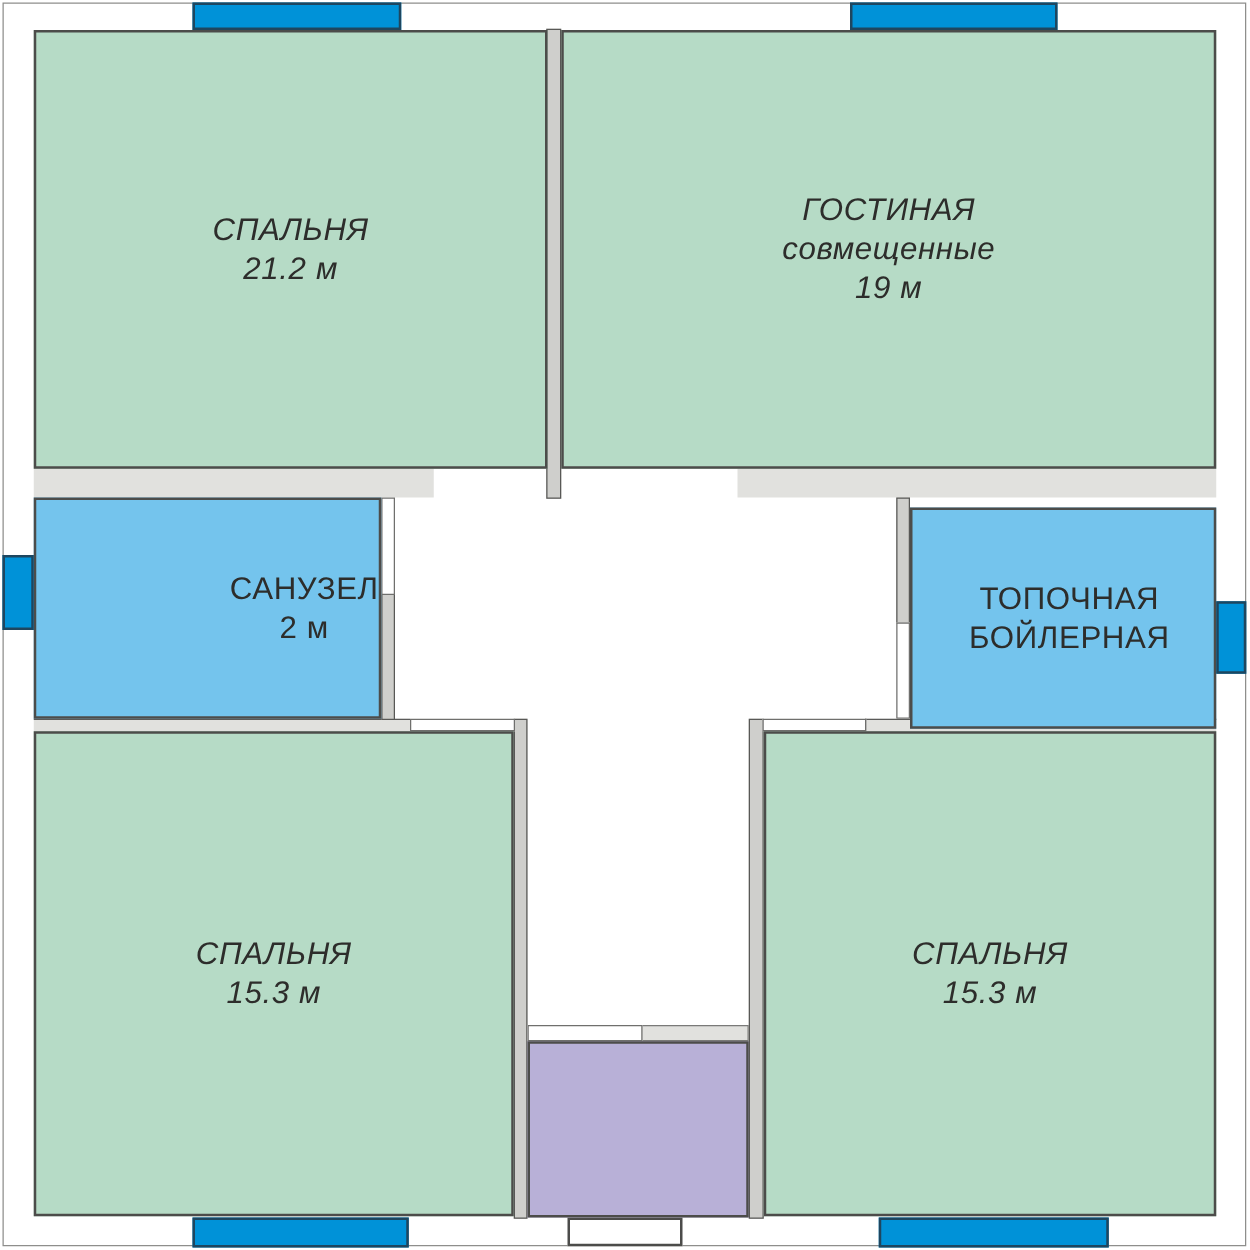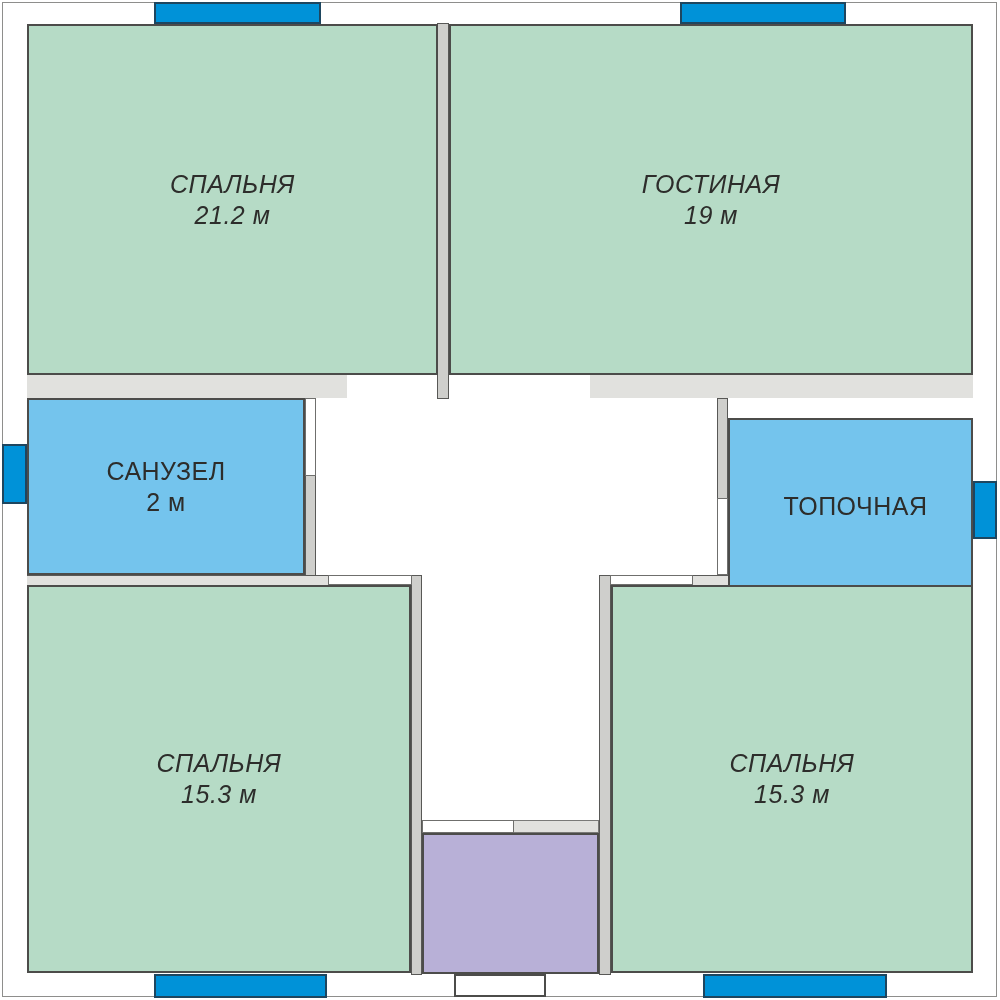--- a/index.html
+++ b/index.html
@@ -71,34 +71,36 @@
   <div class="abs room green" style="left:27px; top:24px; width:411px; height:351px;">
     <div class="label">
       <div>СПАЛЬНЯ</div>
       <div>21.2 м</div>
     </div>
   </div>
 
   <div class="abs room green" style="left:449px; top:24px; width:524px; height:351px;">
     <div class="label">
       <div>ГОСТИНАЯ</div>
+      <div>совмещенные</div>
       <div>19 м</div>
     </div>
   </div>
 
-  <div class="abs room blue" style="left:27px; top:398px; width:278px; height:177px;">
+  <div class="abs room blue" style="left:27px; top:398px; width:278px; height:177px;justify-content:flex-end;">
     <div class="label">
       <div>САНУЗЕЛ</div>
       <div>2 м</div>
     </div>
   </div>
 
-  <div class="abs room blue" style="left:728px; top:418px; width:245px; height:177px;padding-left:10px;">
+  <div class="abs room blue" style="left:728px; top:406px; width:245px; height:177px;padding-left:10px;">
     <div class="label">
       <div>ТОПОЧНАЯ</div>
+      <div>БОЙЛЕРНАЯ</div>
     </div>
   </div>
 
   <div class="abs room green" style="left:27px; top:585px; width:384px; height:388px;">
     <div class="label">
       <div>СПАЛЬНЯ</div>
       <div>15.3 м</div>
     </div>
   </div>
 

